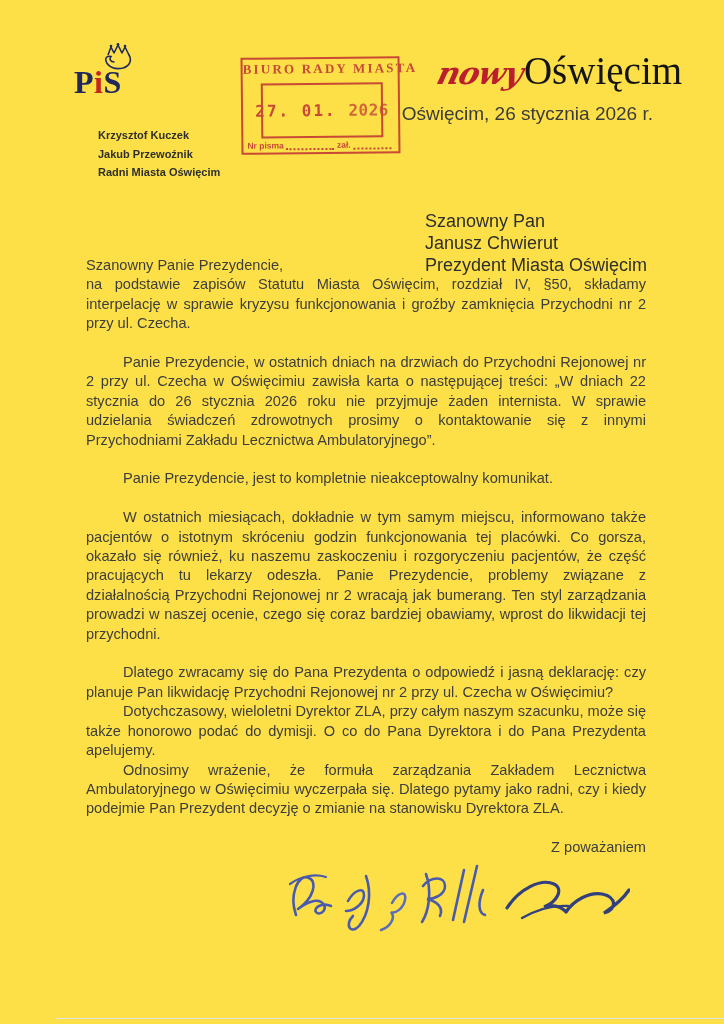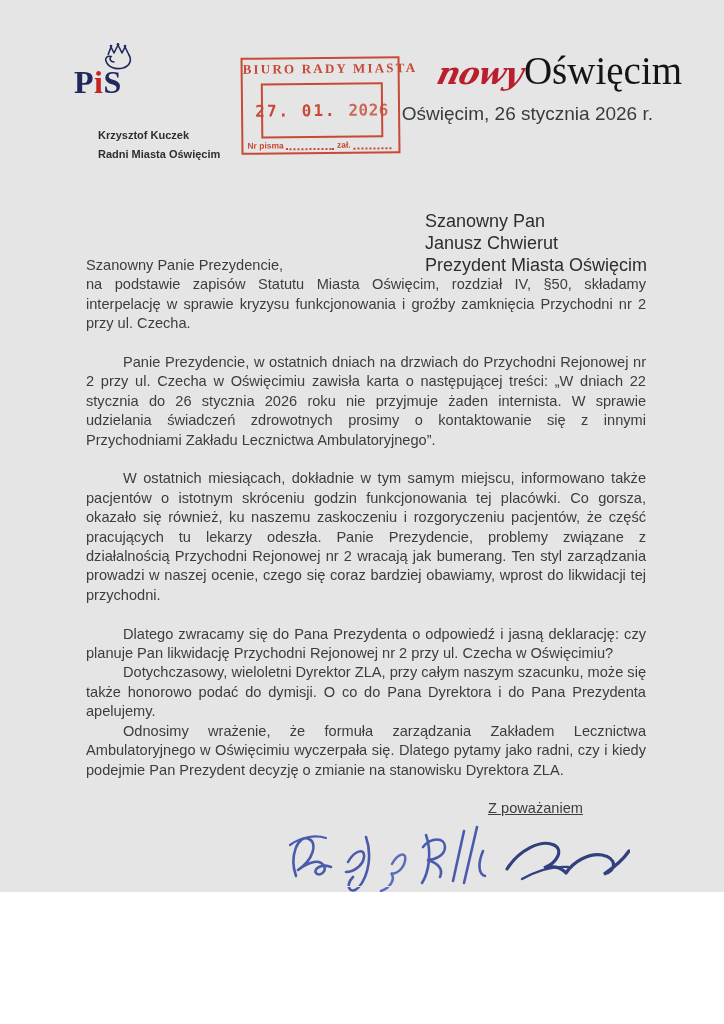--- a/index.html
+++ b/index.html
@@ -1,17 +1,17 @@
 <!DOCTYPE html>
 <html lang="pl"><head>
 <meta charset="utf-8">
 <style>
   html,body { margin:0; padding:0; background:#ffffff; }
   .page {
-    position:relative; width:724px; height:892px; background:#e5e5e5;
+    position:relative; width:724px; height:1024px; background:#fde047;
     overflow:hidden; font-family:"Liberation Sans", sans-serif; color:#3b3b3b;
   }
 
   
   .pis-logo { position:absolute; left:74px; top:42px; width:70px; height:58px; }
   .pis-eagle { position:absolute; left:27px; top:0; }
   .pis-word {
     position:absolute; left:0; top:24px;
     font-family:"Liberation Serif", serif; font-weight:700;
     font-size:32px; line-height:32px; letter-spacing:0.5px; color:#21295c;
@@ -69,21 +69,21 @@
   .letter-body {
     position:absolute; left:86px; top:256px; width:560px;
     font-size:14.6px; line-height:19.4px; text-align:justify; color:#3d3d3d;
   }
   .letter-body p { margin:0; }
   .letter-body p.indent { text-indent:37px; }
   .letter-body p.gap { margin-top:19.4px; }
 
   
   .closing { margin-top:19px; }
-  .valediction { margin-left:339px; text-align:center; text-indent:0;text-decoration:underline; }
+  .valediction { margin-left:339px; text-align:right; text-indent:0; }
   .signature-svg { display:block; margin:6px 0 0 200px; }
   .signatories { margin-left:249px; font-weight:700; white-space:nowrap; color:#2e2e2e; }
 
   .scan-edge { position:absolute; left:56px; right:0; bottom:5px; border-top:1px solid #e3e3e3; }
 </style>
 </head>
 <body>
 
 <div class="page">
 
@@ -112,33 +112,35 @@
   </div>
 
   <div class="nowy-logo">
     <span class="nowy-red">nowy</span><span class="nowy-black">Oświęcim</span>
   </div>
 
   <div class="date-line">Oświęcim, 26 stycznia 2026 r.</div>
 
   <div class="sender">
     <div>Krzysztof Kuczek</div>
+    <div>Jakub Przewoźnik</div>
     <div>Radni Miasta Oświęcim</div>
   </div>
 
   <div class="recipient">
     <div>Szanowny Pan</div>
     <div>Janusz Chwierut</div>
     <div>Prezydent Miasta Oświęcim</div>
   </div>
 
   <div class="letter-body">
     <p>Szanowny Panie Prezydencie,</p>
     <p>na podstawie zapisów Statutu Miasta Oświęcim, rozdział IV, §50, składamy interpelację w sprawie kryzysu funkcjonowania i groźby zamknięcia Przychodni nr 2 przy ul. Czecha.</p>
     <p class="indent gap">Panie Prezydencie, w ostatnich dniach na drzwiach do Przychodni Rejonowej nr 2 przy ul. Czecha w Oświęcimiu zawisła karta o następującej treści: „W dniach 22 stycznia do 26 stycznia 2026 roku nie przyjmuje żaden internista. W sprawie udzielania świadczeń zdrowotnych prosimy o kontaktowanie się z innymi Przychodniami Zakładu Lecznictwa Ambulatoryjnego”.</p>
+    <p class="indent gap">Panie Prezydencie, jest to kompletnie nieakceptowalny komunikat.</p>
     <p class="indent gap">W ostatnich miesiącach, dokładnie w tym samym miejscu, informowano także pacjentów o istotnym skróceniu godzin funkcjonowania tej placówki. Co gorsza, okazało się również, ku naszemu zaskoczeniu i rozgoryczeniu pacjentów, że część pracujących tu lekarzy odeszła. Panie Prezydencie, problemy związane z działalnością Przychodni Rejonowej nr 2 wracają jak bumerang. Ten styl zarządzania prowadzi w naszej ocenie, czego się coraz bardziej obawiamy, wprost do likwidacji tej przychodni.</p>
     <p class="indent gap">Dlatego zwracamy się do Pana Prezydenta o odpowiedź i jasną deklarację: czy planuje Pan likwidację Przychodni Rejonowej nr 2 przy ul. Czecha w Oświęcimiu?</p>
     <p class="indent">Dotychczasowy, wieloletni Dyrektor ZLA, przy całym naszym szacunku, może się także honorowo podać do dymisji. O co do Pana Dyrektora i do Pana Prezydenta apelujemy.</p>
     <p class="indent">Odnosimy wrażenie, że formuła zarządzania Zakładem Lecznictwa Ambulatoryjnego w Oświęcimiu wyczerpała się. Dlatego pytamy jako radni, czy i kiedy podejmie Pan Prezydent decyzję o zmianie na stanowisku Dyrektora ZLA.</p>
 
     <div class="closing">
       <div class="valediction">Z poważaniem</div>
 
       <svg class="signature-svg" width="344" height="70" viewBox="0 0 344 70" fill="none">
 

